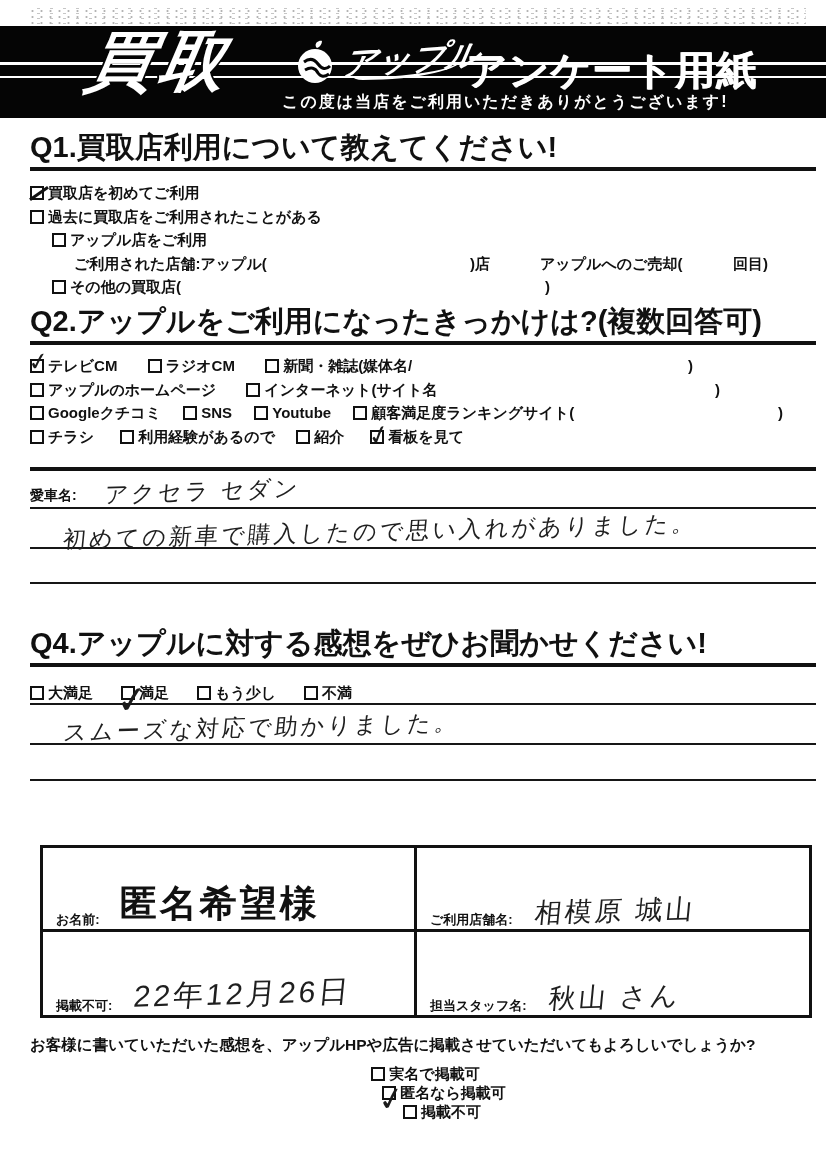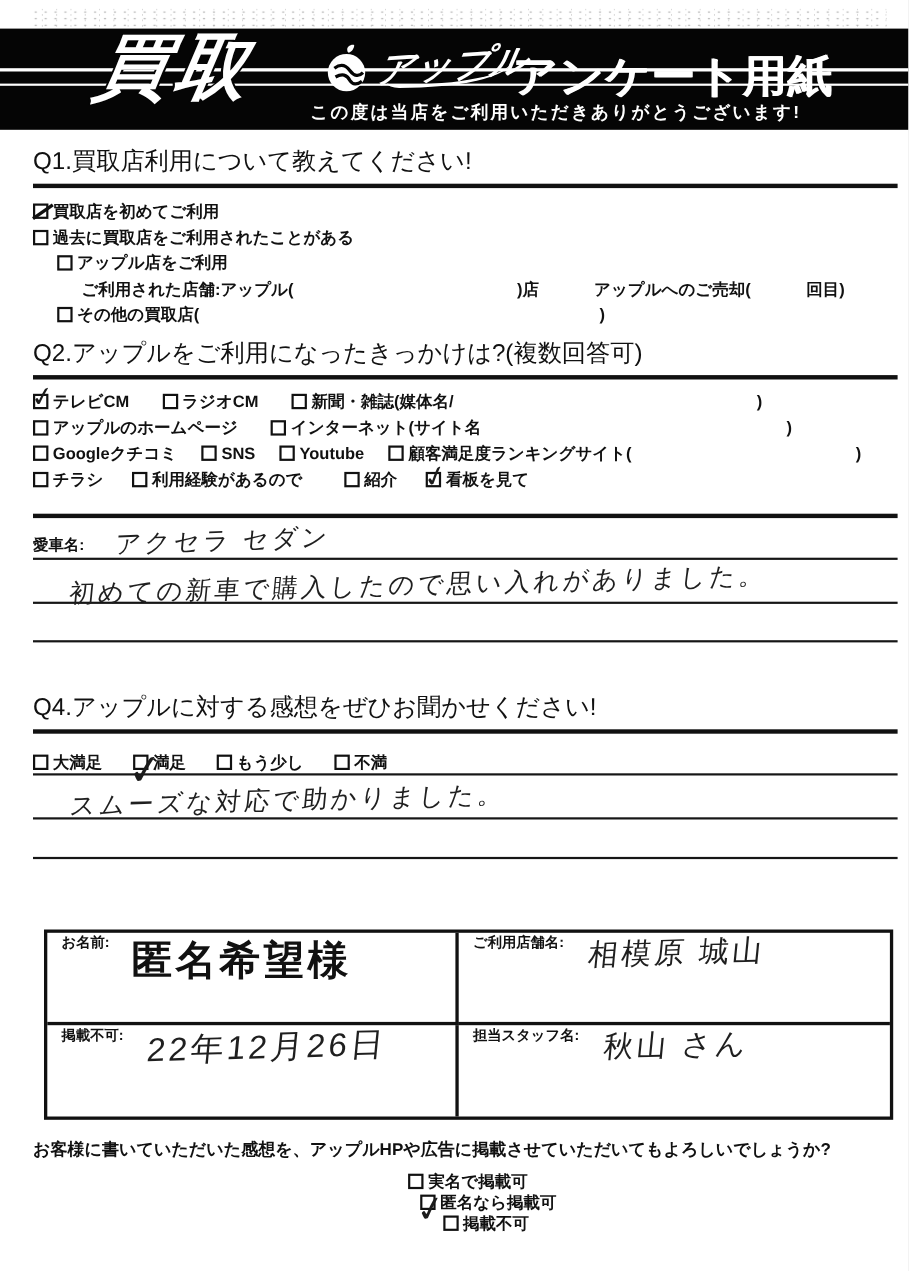--- a/index.html
+++ b/index.html
@@ -46,21 +46,21 @@
     position:absolute; left:466px; top:24px; font-size:40px; line-height:1;
     font-weight:900; letter-spacing:1px; white-space:nowrap; z-index:2;
     text-shadow:1px 0 #fff;
   }
   .thanks {
     position:absolute; left:282px; top:66px; font-size:16px; font-weight:700;
     letter-spacing:2px; white-space:nowrap; z-index:2;
   }
   
   .section { position:absolute; left:30px; width:786px; }
-  .sec-title { font-size:22px; font-weight:400; letter-spacing:0; line-height:26px; white-space:nowrap; }
+  .sec-title { font-size:29px; font-weight:700; letter-spacing:0; line-height:26px; white-space:nowrap; }
   .sec-rule { height:4px; background:#111; margin-top:7px; }
   .ruled-line { height:2px; background:#161616; }
   .form-line { font-size:15px; font-weight:700; line-height:23.5px; white-space:nowrap; position:relative; }
   .cb {
     display:inline-block; width:14px; height:14px; border:2px solid #111;
     vertical-align:-2px; margin-right:4px; position:relative; background:#fff;
   }
   .tick {
     position:absolute; font-weight:400; color:#1b1b1b; line-height:1;
     pointer-events:none; font-family:"DejaVu Sans",sans-serif;
@@ -87,21 +87,21 @@
   .hand-comment { font-size:23px; padding-left:34px; height:38px; display:flex; align-items:flex-end; }
   
   .q4-opts { display:flex; align-items:flex-end; height:28px; margin-top:8px; font-size:15px; font-weight:700; }
   .q4-opts .opt { margin-right:28px; }
   
   .info-table {
     position:absolute; top:845px; left:40px; width:772px; height:173px;
     border:3px solid #111; display:grid;
     grid-template-columns:374px 1fr; grid-template-rows:1fr 1fr;
   }
-  .cell { display:flex; align-items:flex-start; padding-left:13px; overflow:hidden; }
+  .cell { display:flex; align-items:flex-end; padding-left:13px; overflow:hidden; }
   .cell.b-r { border-right:3px solid #111; }
   .cell.b-b { border-bottom:3px solid #111; }
   .cell-label { font-size:13px; font-weight:700; white-space:nowrap; }
   .name-value { font-size:37px; font-weight:900; letter-spacing:3px; margin-left:20px; white-space:nowrap; }
   .hand-cell { font-size:27px; margin-left:22px; }
   
   .footer-q { font-size:15.5px; font-weight:700; white-space:nowrap; }
   .footer-opts { display:flex; align-items:center; margin-top:9px; font-size:15px; font-weight:700;flex-direction:column; }
   .footer-opts .opt1 { margin-left:5px; }
   .footer-opts .opt2 { margin-left:42px; }
@@ -176,21 +176,21 @@
       </div>
       <div class="form-line">
         <span class="opt" style="margin-right:18px;"><span class="cb"></span><span>Googleクチコミ</span></span>
         <span class="opt" style="margin-right:18px;"><span class="cb"></span><span>SNS</span></span>
         <span class="opt" style="margin-right:18px;"><span class="cb"></span><span>Youtube</span></span>
         <span class="opt"><span class="cb"></span><span>顧客満足度ランキングサイト(</span></span>
         <span class="abs" style="left:748px;">)</span>
       </div>
       <div class="form-line">
         <span class="opt" style="margin-right:22px;"><span class="cb"></span><span>チラシ</span></span>
-        <span class="opt" style="margin-right:34px;"><span class="cb"></span><span>利用経験があるので</span></span>
+        <span class="opt" style="margin-right:17px;"><span class="cb"></span><span>利用経験があるので</span></span>
         <span class="opt" style="margin-right:22px;"><span class="cb"></span><span>紹介</span></span>
         <span class="opt"><span class="cb"><span class="tick mid">✓</span></span><span>看板を見て</span></span>
       </div>
     </div>
   </div>
 
   <div class="section" style="top:460px;">
     <div class="sec-rule"></div>
     <div class="car-row">
       <span class="car-label">愛車名:</span>

